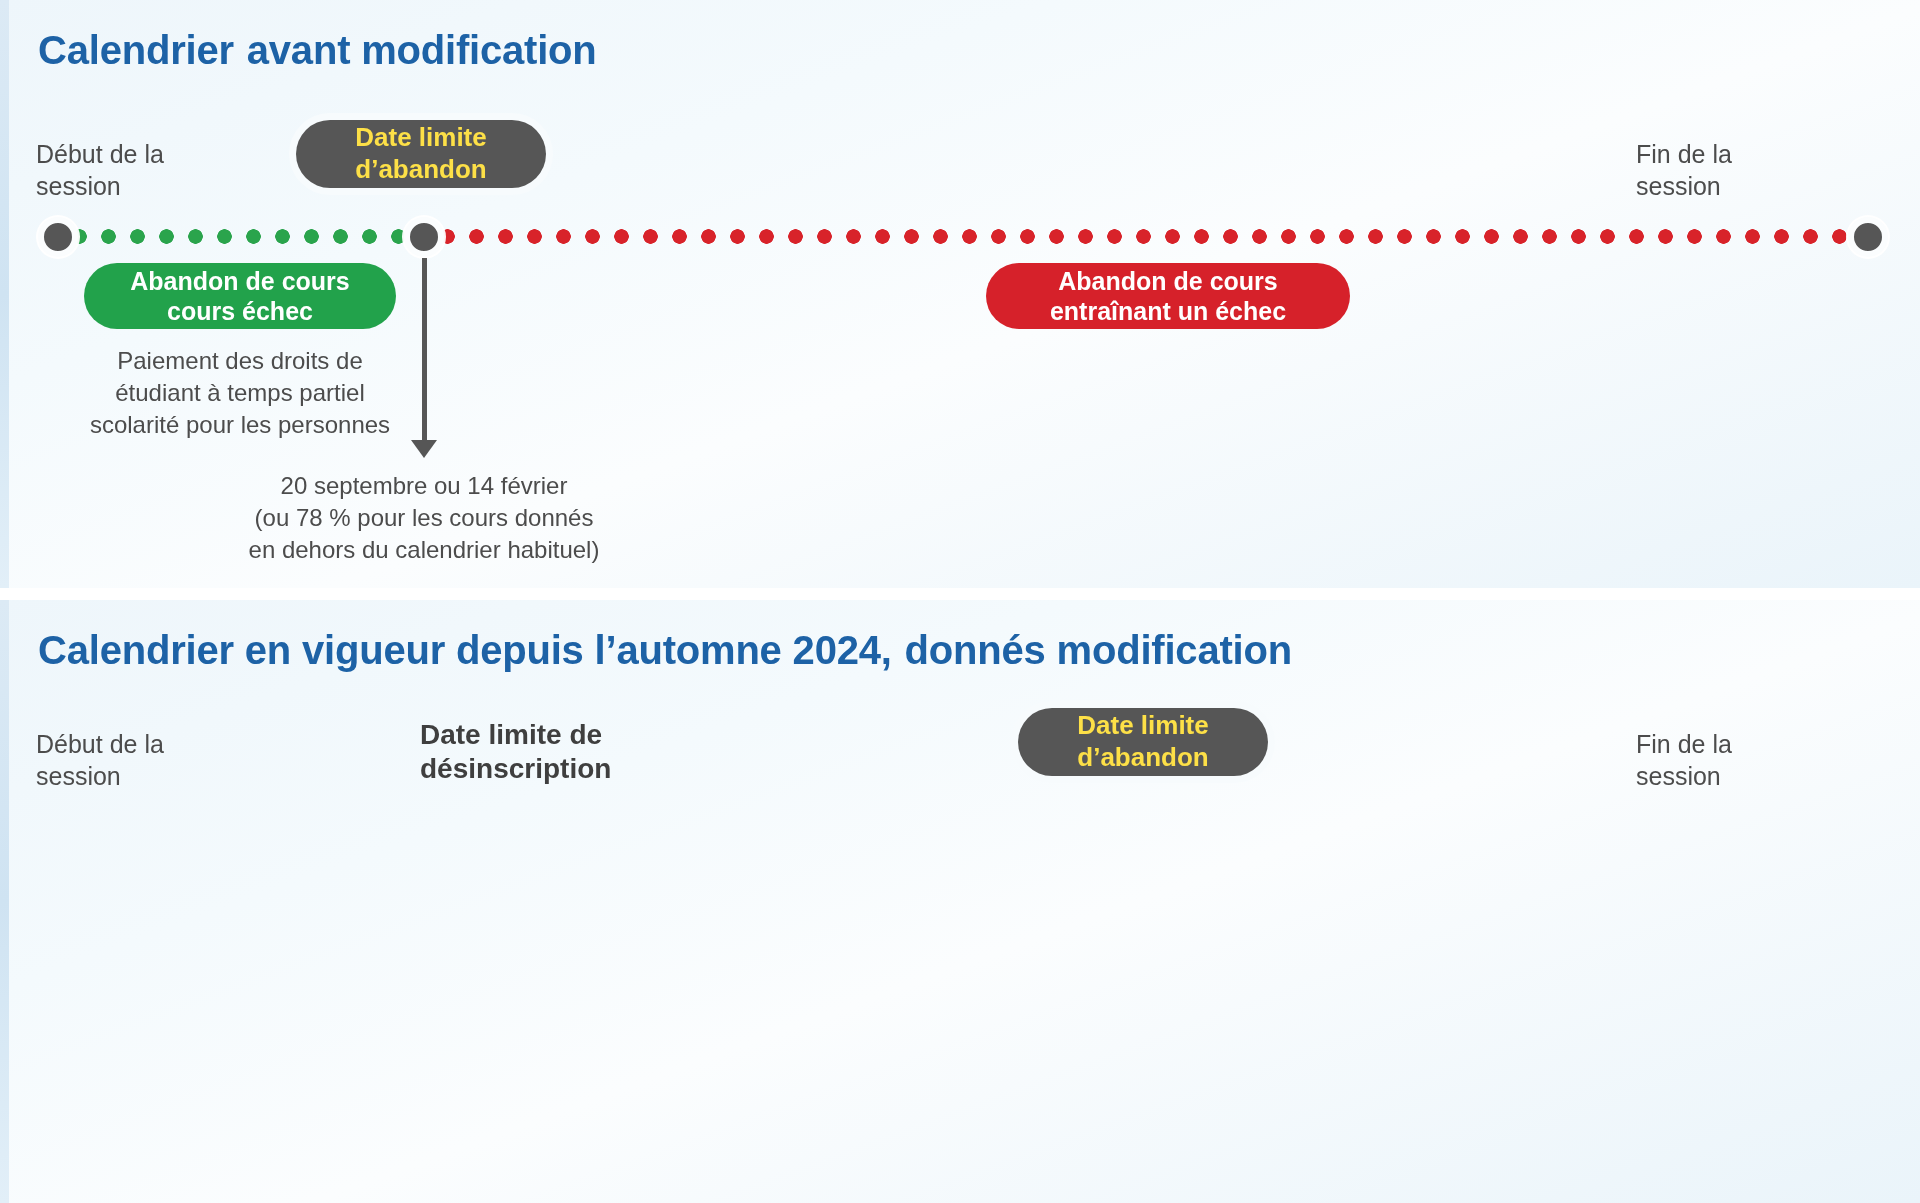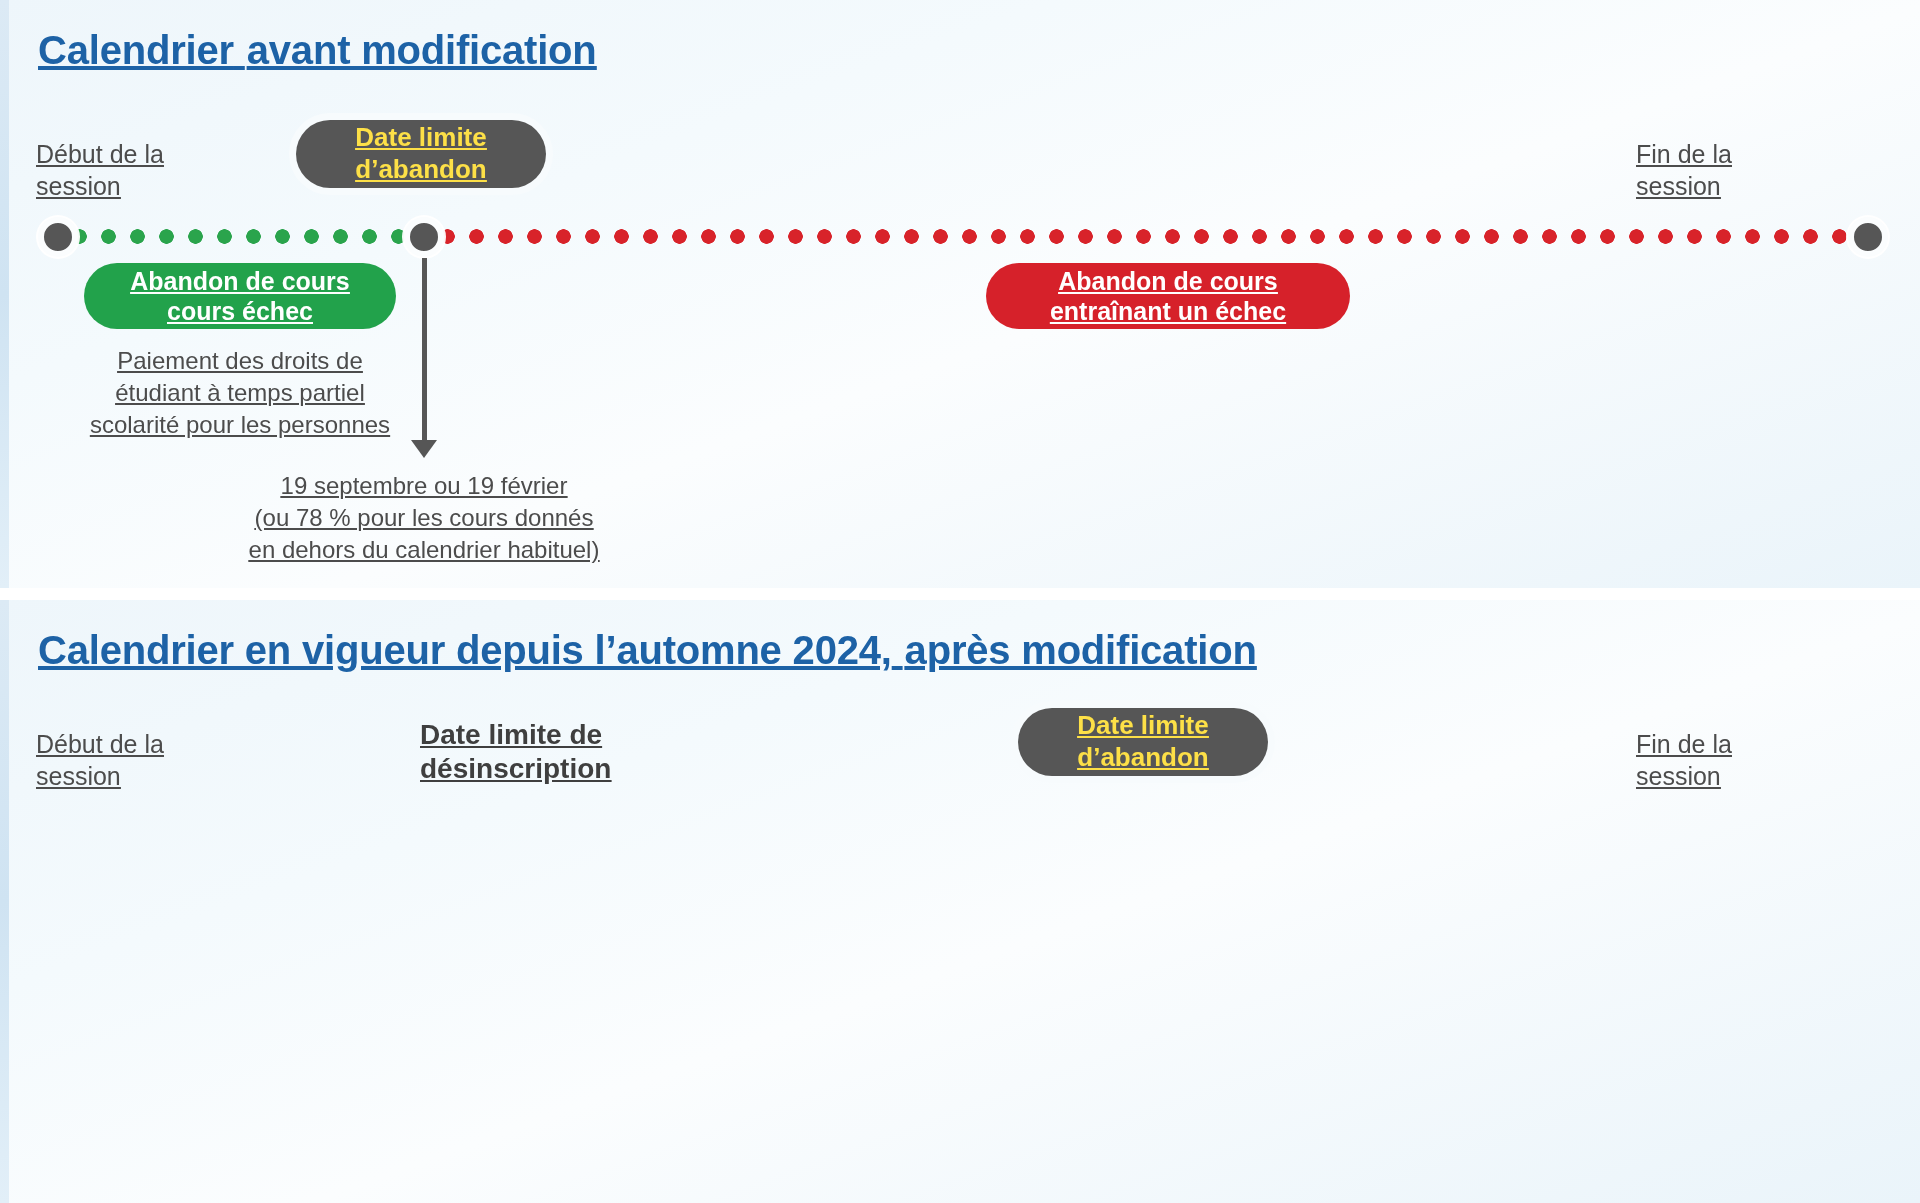--- a/index.html
+++ b/index.html
@@ -1,15 +1,15 @@
 <!DOCTYPE html>
 <html><head>
 <meta charset="utf-8">
 <style>
-  * { box-sizing: border-box; margin: 0; padding: 0; text-decoration: underline; }
+  * { box-sizing: border-box; margin: 0; padding: 0; }
 
   html, body {
     width: 1920px;
     height: 1203px;
     background: #ffffff;
     font-family: "Liberation Sans", sans-serif;
     overflow: hidden;
   }
 
   .infographic {
@@ -204,32 +204,32 @@
       <div>étudiant à temps partiel</div>
       <div>scolarité pour les personnes</div>
     </div>
 
     <div class="arrow" style="left:404px; top:258px; width:40px; height:200px;">
       <div class="shaft" style="height:182px;"></div>
       <div class="head" style="top:182px;"></div>
     </div>
 
     <div class="note" style="left:228px; top:470px; width:392px;">
-      <div>19 septembre ou 19 février</div>
+      <div>20 septembre ou 14 février</div>
       <div>(ou 78 % pour les cours donnés</div>
       <div>en dehors du calendrier habituel)</div>
     </div>
 
   </div>
 
   <div class="panel" id="panel-after">
 
     <div class="panel-title" id="title-after" style="top:28px;">
       <span>Calendrier en vigueur depuis l’automne 2024,</span>
-      <span class="hl"><span>après modification</span></span>
+      <span class="hl"><span>donnés modification</span></span>
     </div>
 
     <div class="endlabel" style="left:36px; top:128px; width:220px;">
       <div>Début de la</div>
       <div>session</div>
     </div>
 
     <div class="endlabel right" style="right:44px; top:128px; width:240px;">
       <div>Fin de la</div>
       <div>session</div>

